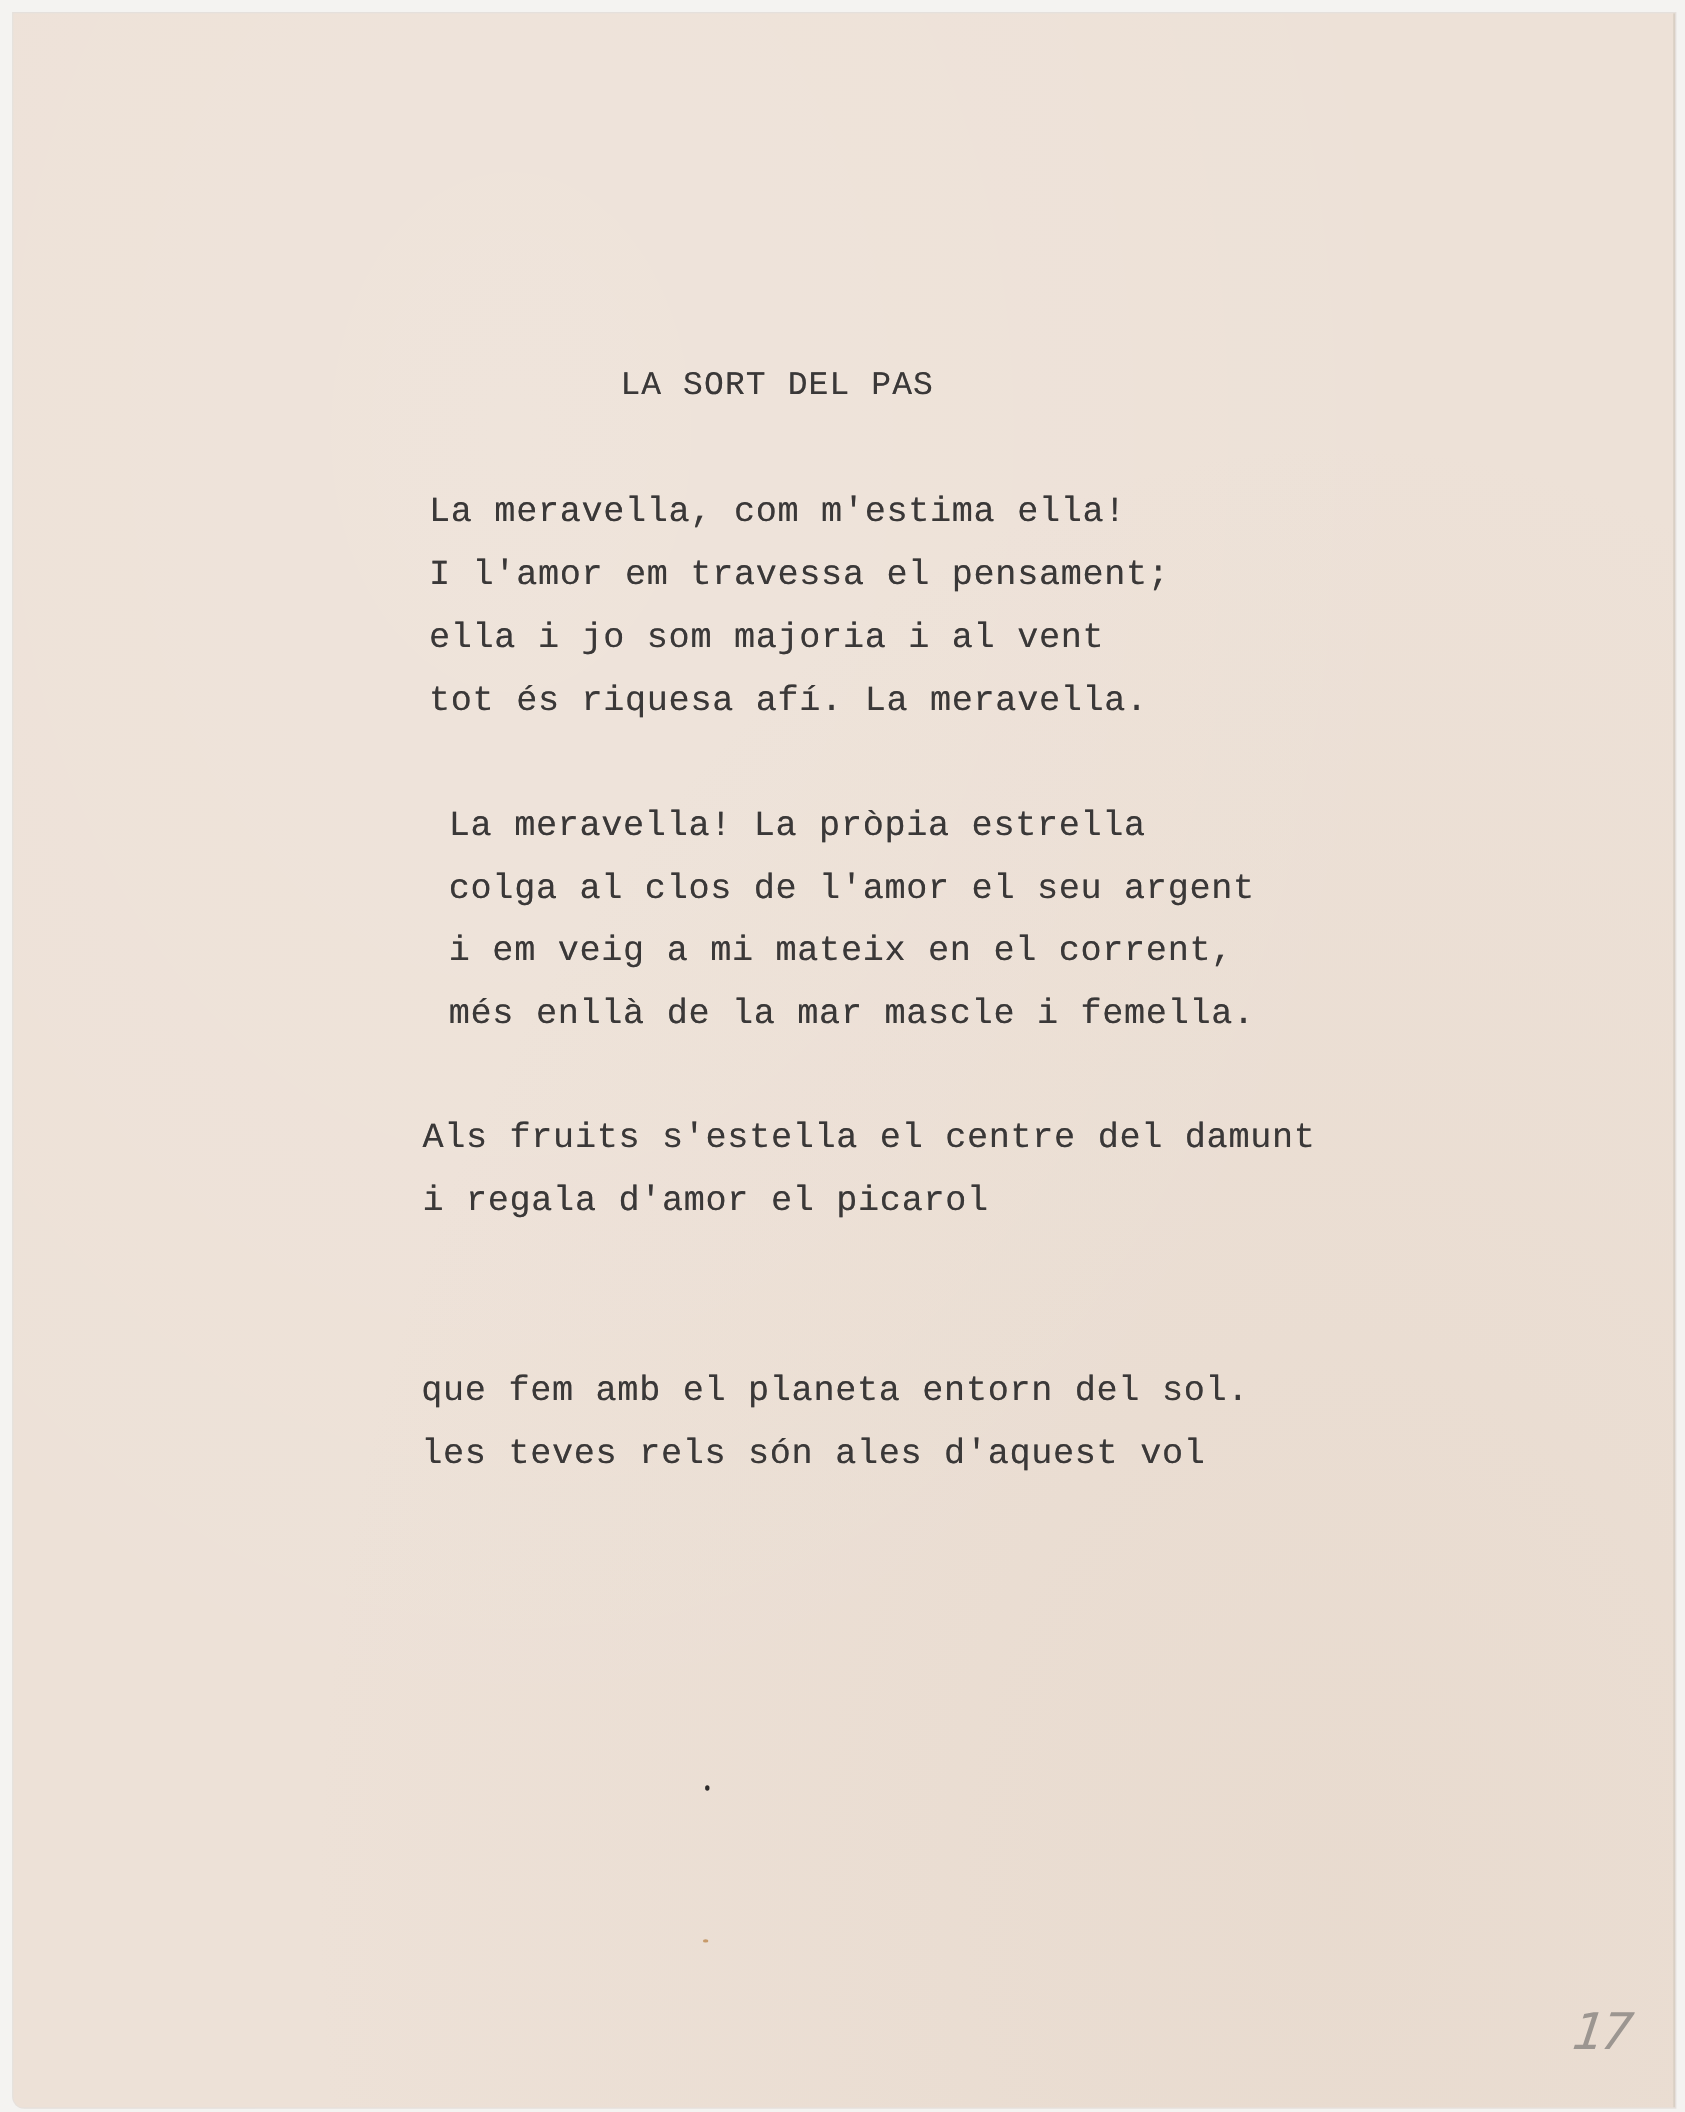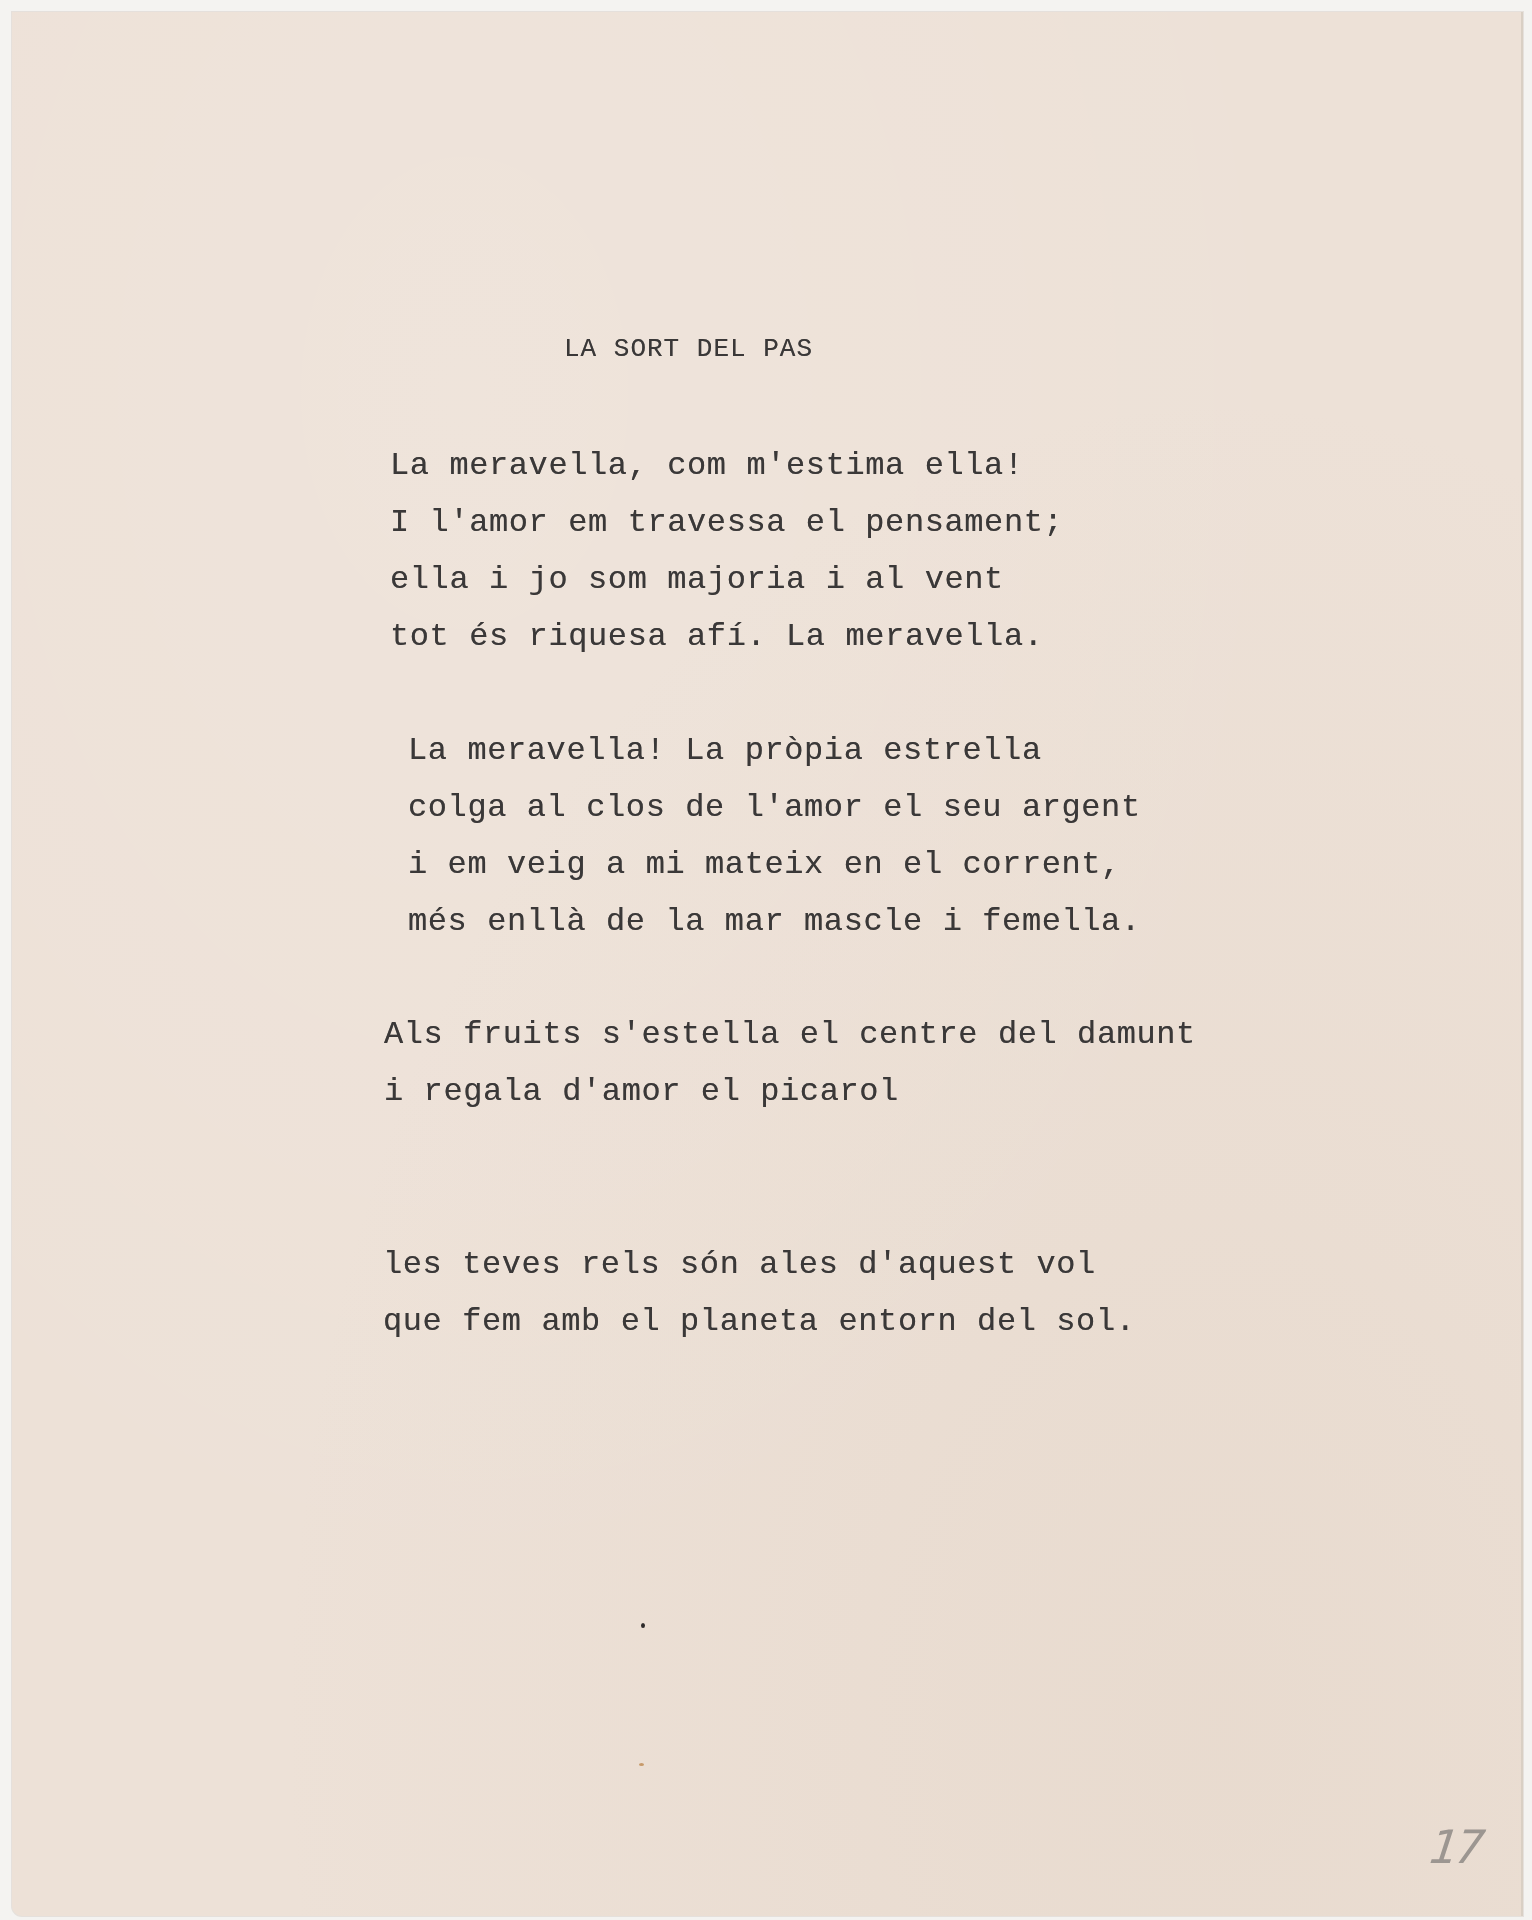--- a/index.html
+++ b/index.html
@@ -32,21 +32,21 @@
       color: #3a3838;
       font-size: 27px;
       letter-spacing: 0.5px;
       text-shadow: 0 0 0.6px rgba(40,40,40,0.55);
       white-space: pre;
       position: absolute;
     }
     .title {
       left: 552px;
       top: 322px;
-      font-size: 26px;
+      font-size: 30px;
       letter-spacing: 1px;
     }
     .stanza {
       position: absolute;
     }
     .stanza .line {
       display: block;
       height: 57px;
       line-height: 57px;
       font-family: "Liberation Mono", "DejaVu Sans Mono", monospace;
@@ -99,21 +99,21 @@
     <span class="line">i em veig a mi mateix en el corrent,</span>
     <span class="line">més enllà de la mar mascle i femella.</span>
   </div>
 
   <div class="stanza stanza-3">
     <span class="line">Als fruits s'estella el centre del damunt</span>
     <span class="line">i regala d'amor el picarol</span>
   </div>
 
   <div class="stanza stanza-4">
+    <span class="line">que fem amb el planeta entorn del sol.</span>
     <span class="line">les teves rels són ales d'aquest vol</span>
-    <span class="line">que fem amb el planeta entorn del sol.</span>
   </div>
 
   <div class="speck speck-1"></div>
   <div class="speck speck-2"></div>
 
   <div class="page-number">17</div>
 </div>
 
 </body></html>

